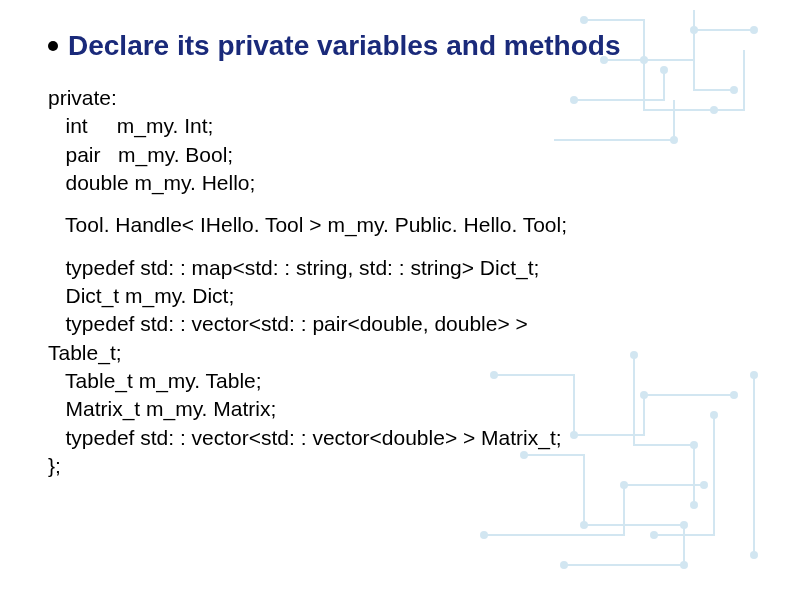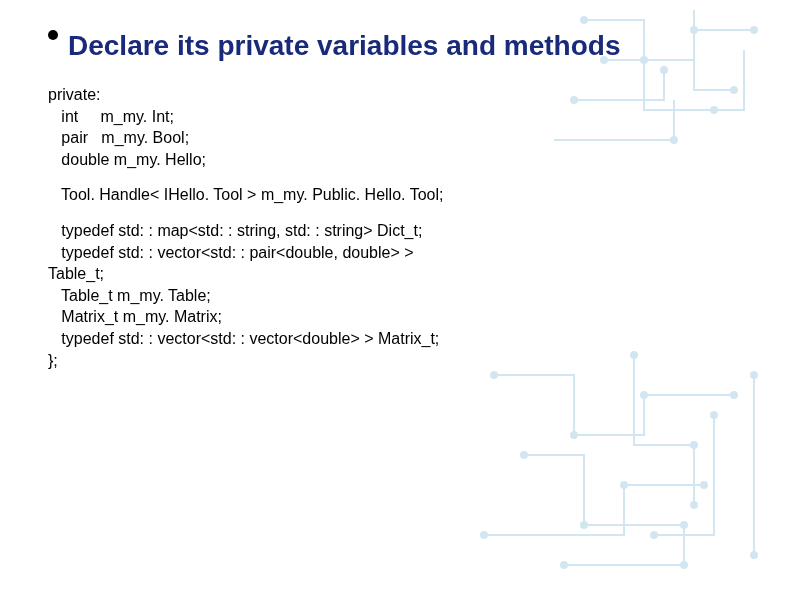--- a/index.html
+++ b/index.html
@@ -33,38 +33,39 @@
 
   .slide {
     position: relative;
     padding: 30px 40px 20px 48px;
     width: 100%;
     height: 100%;
   }
 
   .title-row {
     display: flex;
+    align-items: center;
     gap: 10px;
     margin-bottom: 22px;
   }
   .bullet {
     width: 10px;
     height: 10px;
     border-radius: 50%;
     background: #000;
     flex-shrink: 0;
   }
   .title {
     font-size: 28px;
     font-weight: bold;
     color: #1a2a7a;
   }
 
   .code-block {
-    font-size: 16px;
+    font-size: 21px;
     color: #000;
     line-height: 1.35;
     font-family: Arial, Helvetica, sans-serif;
   }
   .code-line { white-space: pre; }
   .para-gap { height: 14px; }
 </style>
 </head>
 <body>
 
@@ -141,20 +142,21 @@
     <div class="code-line">   pair   m_my. Bool;</div>
     <div class="code-line">   double m_my. Hello;</div>
 
     <div class="para-gap"></div>
 
     <div class="code-line">   Tool. Handle&lt; IHello. Tool &gt; m_my. Public. Hello. Tool;</div>
 
     <div class="para-gap"></div>
 
     <div class="code-line">   typedef std: : map&lt;std: : string, std: : string&gt; Dict_t;</div>
+    <div class="code-line">   Dict_t m_my. Dict;</div>
     <div class="code-line">   typedef std: : vector&lt;std: : pair&lt;double, double&gt; &gt;</div>
     <div class="code-line">Table_t;</div>
     <div class="code-line">   Table_t m_my. Table;</div>
     <div class="code-line">   Matrix_t m_my. Matrix;</div>
     <div class="code-line">   typedef std: : vector&lt;std: : vector&lt;double&gt; &gt; Matrix_t;</div>
     <div class="code-line">};</div>
   </div>
 
 </div>
 

